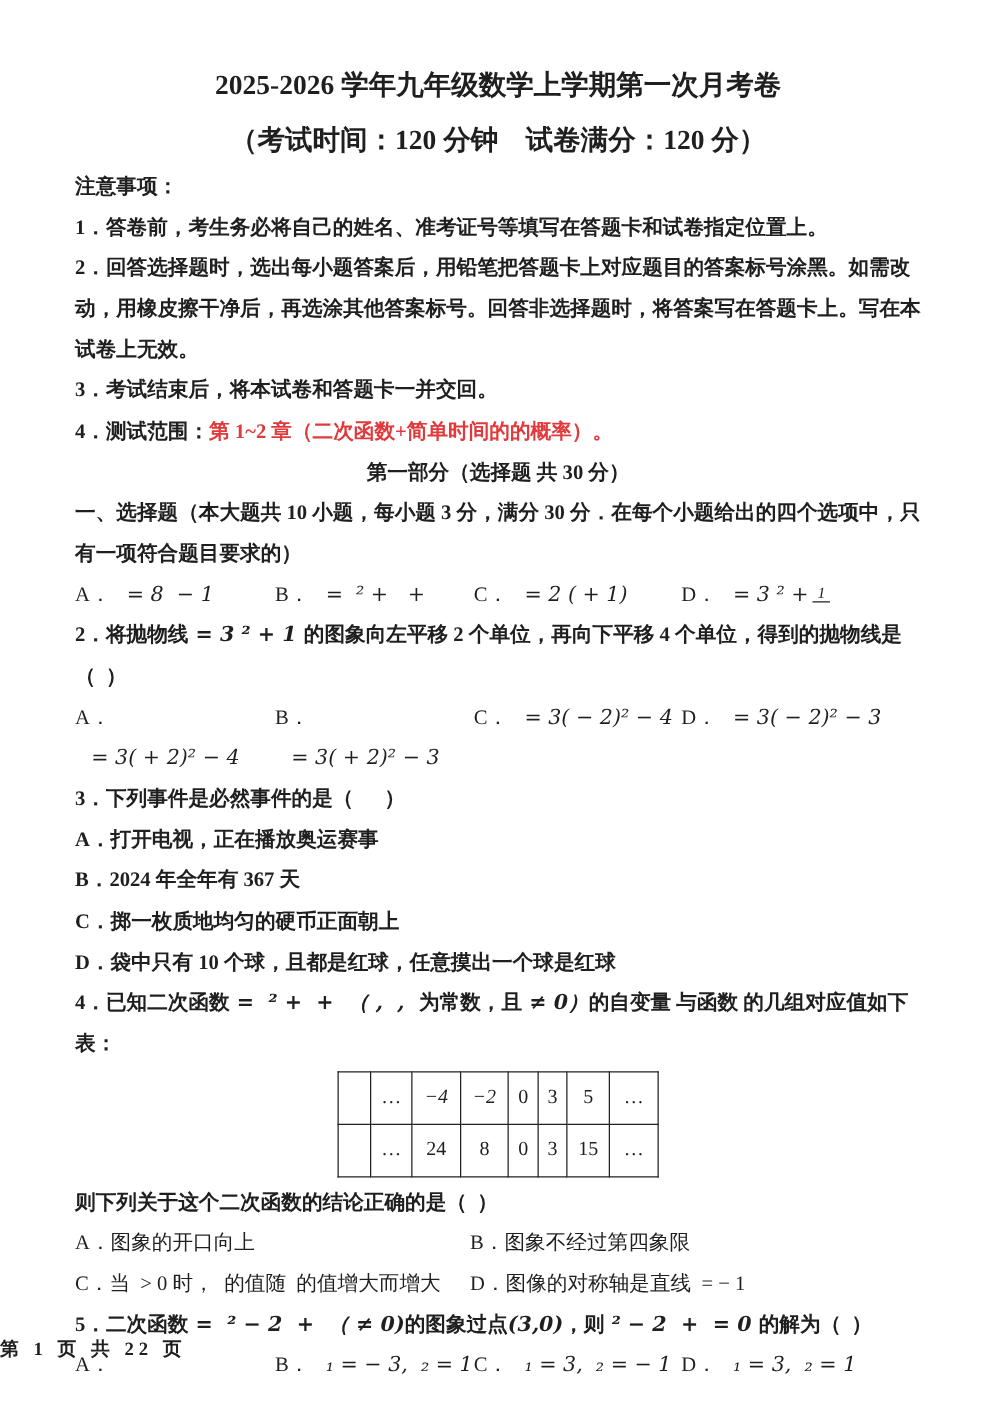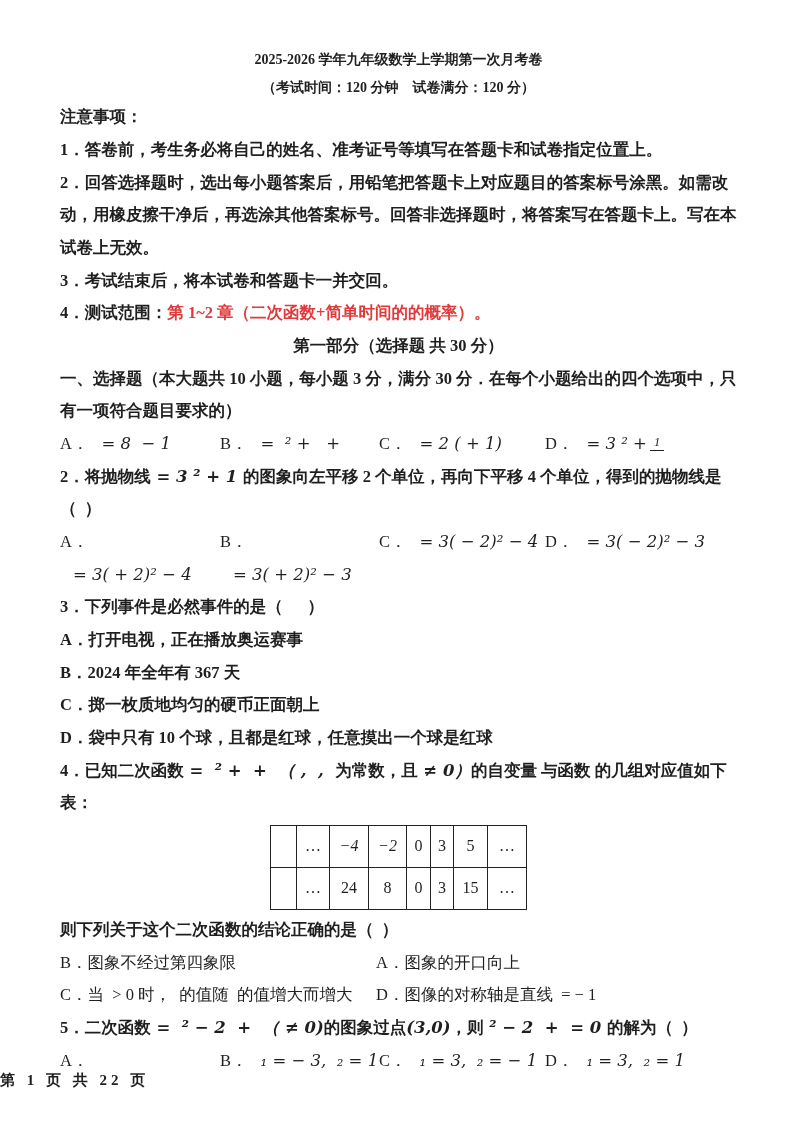--- a/index.html
+++ b/index.html
@@ -12,21 +12,21 @@
     font-family:"Liberation Serif","DejaVu Serif",serif;
     font-size:16.5px;
     line-height:1.98;
     box-sizing:border-box;
     padding:46px 56px 0 60px;
     overflow:hidden;
   }
   p{margin:0;font-weight:bold;}
   .center{text-align:center;}
   .bold{font-weight:bold;}
-  .title{font-size:14px;}
+  .title{font-size:22px;}
   .t{white-space:pre-wrap;}
   .f{font-style:italic;font-family:"DejaVu Serif",serif;white-space:pre;}
   .red{color:#e03a3c;text-align:center;}
   .opt .f{margin-left:13px;}
   .opts-row{display:flex;}
   .opts-row .opt{white-space:pre;flex:0 0 auto;}
   .row4 .opt:nth-child(1){width:160px;}
   .row4 .opt:nth-child(2){width:159px;}
   .row4 .opt:nth-child(3){width:166px;}
   .row2col .opt:nth-child(1){width:316px;}
@@ -111,22 +111,22 @@
       <td class="c5">0</td>
       <td class="c6">3</td>
       <td class="c7">15</td>
       <td class="c8">…</td>
     </tr>
   </tbody>
     </table>
 
   <p class="t">则下列关于这个二次函数的结论正确的是（  ）</p>
   <div class="opts-row row2col">
+    <span class="opt t">A．图象的开口向上</span>
     <span class="opt t">B．图象不经过第四象限</span>
-    <span class="opt t">A．图象的开口向上</span>
   </div>
   <div class="opts-row row2col">
     <span class="opt t">C．当  &gt; 0 时，  的值随  的值增大而增大</span>
     <span class="opt t">D．图像的对称轴是直线  = − 1</span>
   </div>
 
   <p><span class="t">5．二次函数</span><span class="f"> =  ² − 2  +  （ ≠ 0)</span><span class="t">的图象过点</span><span class="f">(3,0)</span><span class="t">，则</span><span class="f"> ² − 2  +  = 0 </span><span class="t">的解为（  ）</span></p>
   <div class="opts-row row4">
     <span class="opt"><span class="t">A．</span></span>
     <span class="opt"><span class="t">B．</span><span class="f">₁ = − 3,  ₂ = 1</span></span>

